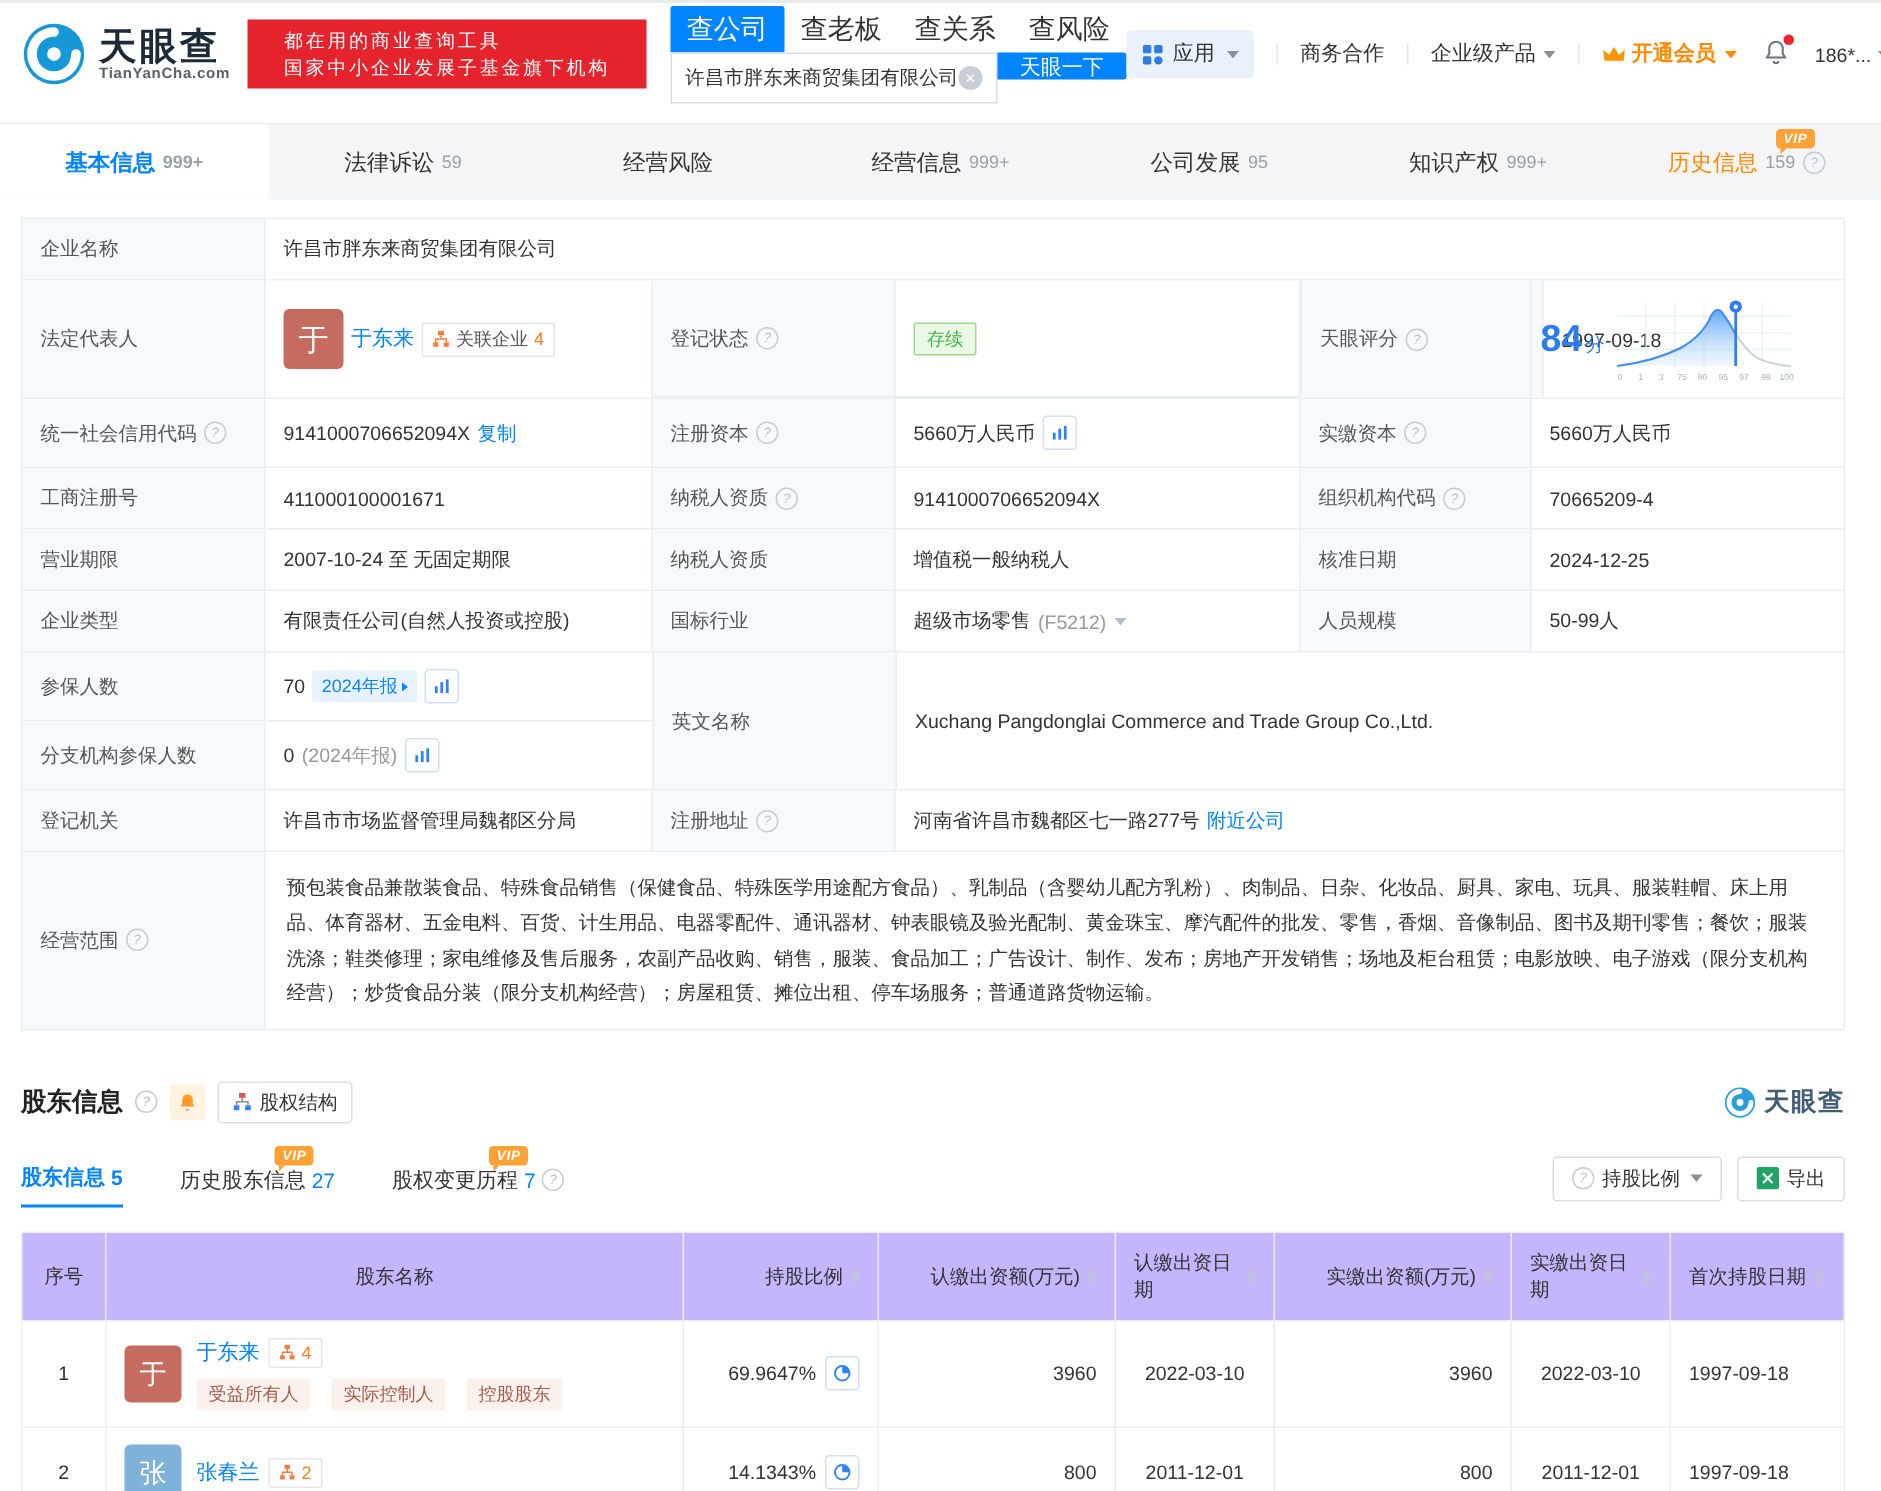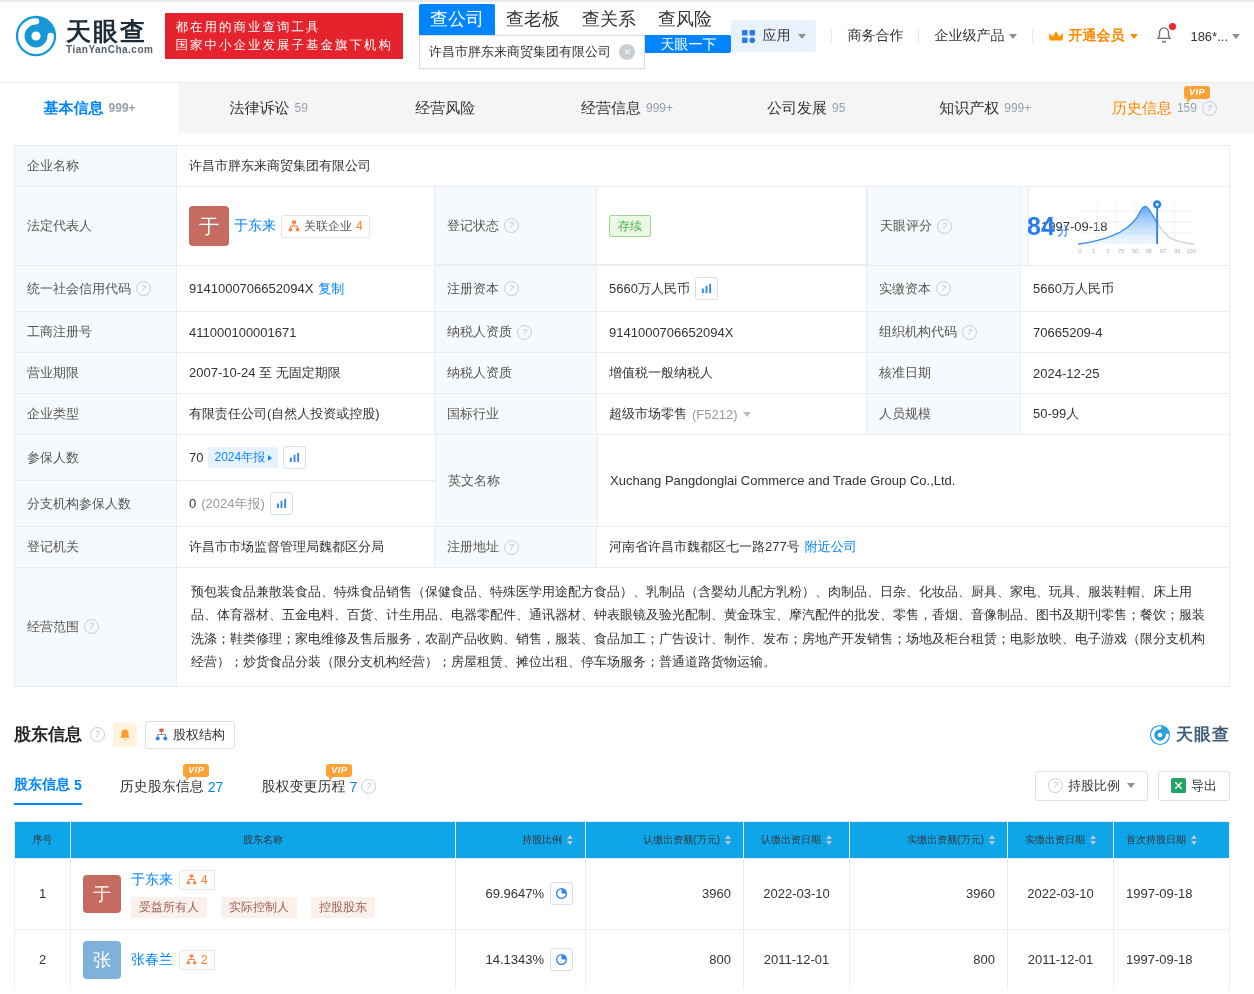--- a/index.html
+++ b/index.html
@@ -6,21 +6,21 @@
   body{
     width:1254px;height:994px;overflow:hidden;background:#fff;color:#333;
     font-family:"Liberation Sans","DejaVu Sans",sans-serif;font-size:13px;
   }
   .topline{height:2px;background:#e8eaec}
   
   .topbar{display:flex;align-items:center;padding:6px 14px 8px;height:56px}
   .logo{display:flex;align-items:center;gap:8px;cursor:pointer}
   .logo-txt .t1{font-size:25px;font-weight:bold;color:#1c2b36;letter-spacing:2px;line-height:26px}
   .logo-txt .t2{font-size:10px;font-weight:bold;color:#55606a;letter-spacing:.5px}
-  .promo{margin-left:12px;background:#e5232c;color:#fff;font-size:12.5px;padding:5px 10px;line-height:18px;white-space:nowrap;letter-spacing:2px}
+  .promo{margin-left:12px;background:#e5232c;color:#fff;font-size:12.5px;padding:5px 24px;line-height:18px;white-space:nowrap;letter-spacing:2px}
   .searchwrap{margin-left:16px;width:402px}
   .stabs{display:flex;font-size:18px;align-items:center}
   .stab{padding:3px 11px 4px;color:#333;cursor:pointer}
   .stab.active{background:#0084ff;color:#fff;border-radius:2px 2px 0 0}
   .srow{display:flex}
   .sinput{flex:1;height:34px;box-sizing:border-box;border:1px solid #d9dde2;display:flex;align-items:center;justify-content:space-between;padding:0 9px;background:#fff}
   .sval{font-size:13px;color:#333;white-space:nowrap}
   .clear{width:16px;height:16px;border-radius:50%;background:#c9ced4;color:#fff;font-size:9px;line-height:16px;text-align:center;cursor:pointer;flex:none}
   .clear::after{content:"✕"}
   .sbtn{width:86px;height:18px;background:#0084ff;color:#fff;border:none;font-size:14px;border-radius:0 2px 2px 0;cursor:pointer}
@@ -83,21 +83,21 @@
   .btn{border:1px solid #dcdfe4;border-radius:3px;display:inline-flex;align-items:center;gap:5px;padding:4px 9px;font-size:13px;color:#333;background:#fff;cursor:pointer}
   .wm{margin-left:auto;display:flex;align-items:center;gap:5px;opacity:.92}
   .wm span{font-size:17px;font-weight:bold;color:#33506b;letter-spacing:1px}
   .shtabs-row{display:flex;align-items:flex-end;margin-top:22px}
   .shtab{margin-right:38px;font-size:14px;color:#333;padding-bottom:9px;position:relative;cursor:pointer;display:flex;gap:4px;align-items:center}
   .shtab .cnt{color:#0084ff}
   .shtab.active{color:#0084ff;border-bottom:2px solid #0084ff;font-weight:bold}
   .shctrl{margin-left:auto;display:flex;gap:10px;padding-bottom:4px}
   .ctrlbtn{border:1px solid #dcdfe4;border-radius:3px;height:30px;box-sizing:border-box;display:inline-flex;align-items:center;gap:5px;padding:0 12px;font-size:13px;color:#333;background:#fff;cursor:pointer}
   .shtable{margin-top:16px;border:1px solid #ebeef2;border-bottom:none}
-  .shh{display:flex;background:#0ea5e9;font-size:10px;color:#333}
+  .shh{display:flex;background:#c4b5fd;font-size:13px;color:#333}
   .shr{display:flex;border-top:1px solid #ebeef2;background:#fff}
   .shc{box-sizing:border-box;padding:11px 12px;border-right:1px solid #e8edf2;display:flex;align-items:center}
   .shc:last-child{border-right:none}
   .c0{width:56px;justify-content:center;flex:none}
   .c1{width:385px;flex:none}
   .c2{width:130px;justify-content:flex-end;flex:none}
   .c3{width:158px;justify-content:flex-end;flex:none}
   .c4{width:106px;justify-content:center;flex:none}
   .c5{width:158px;justify-content:flex-end;flex:none}
   .c6{width:106px;justify-content:center;flex:none}

